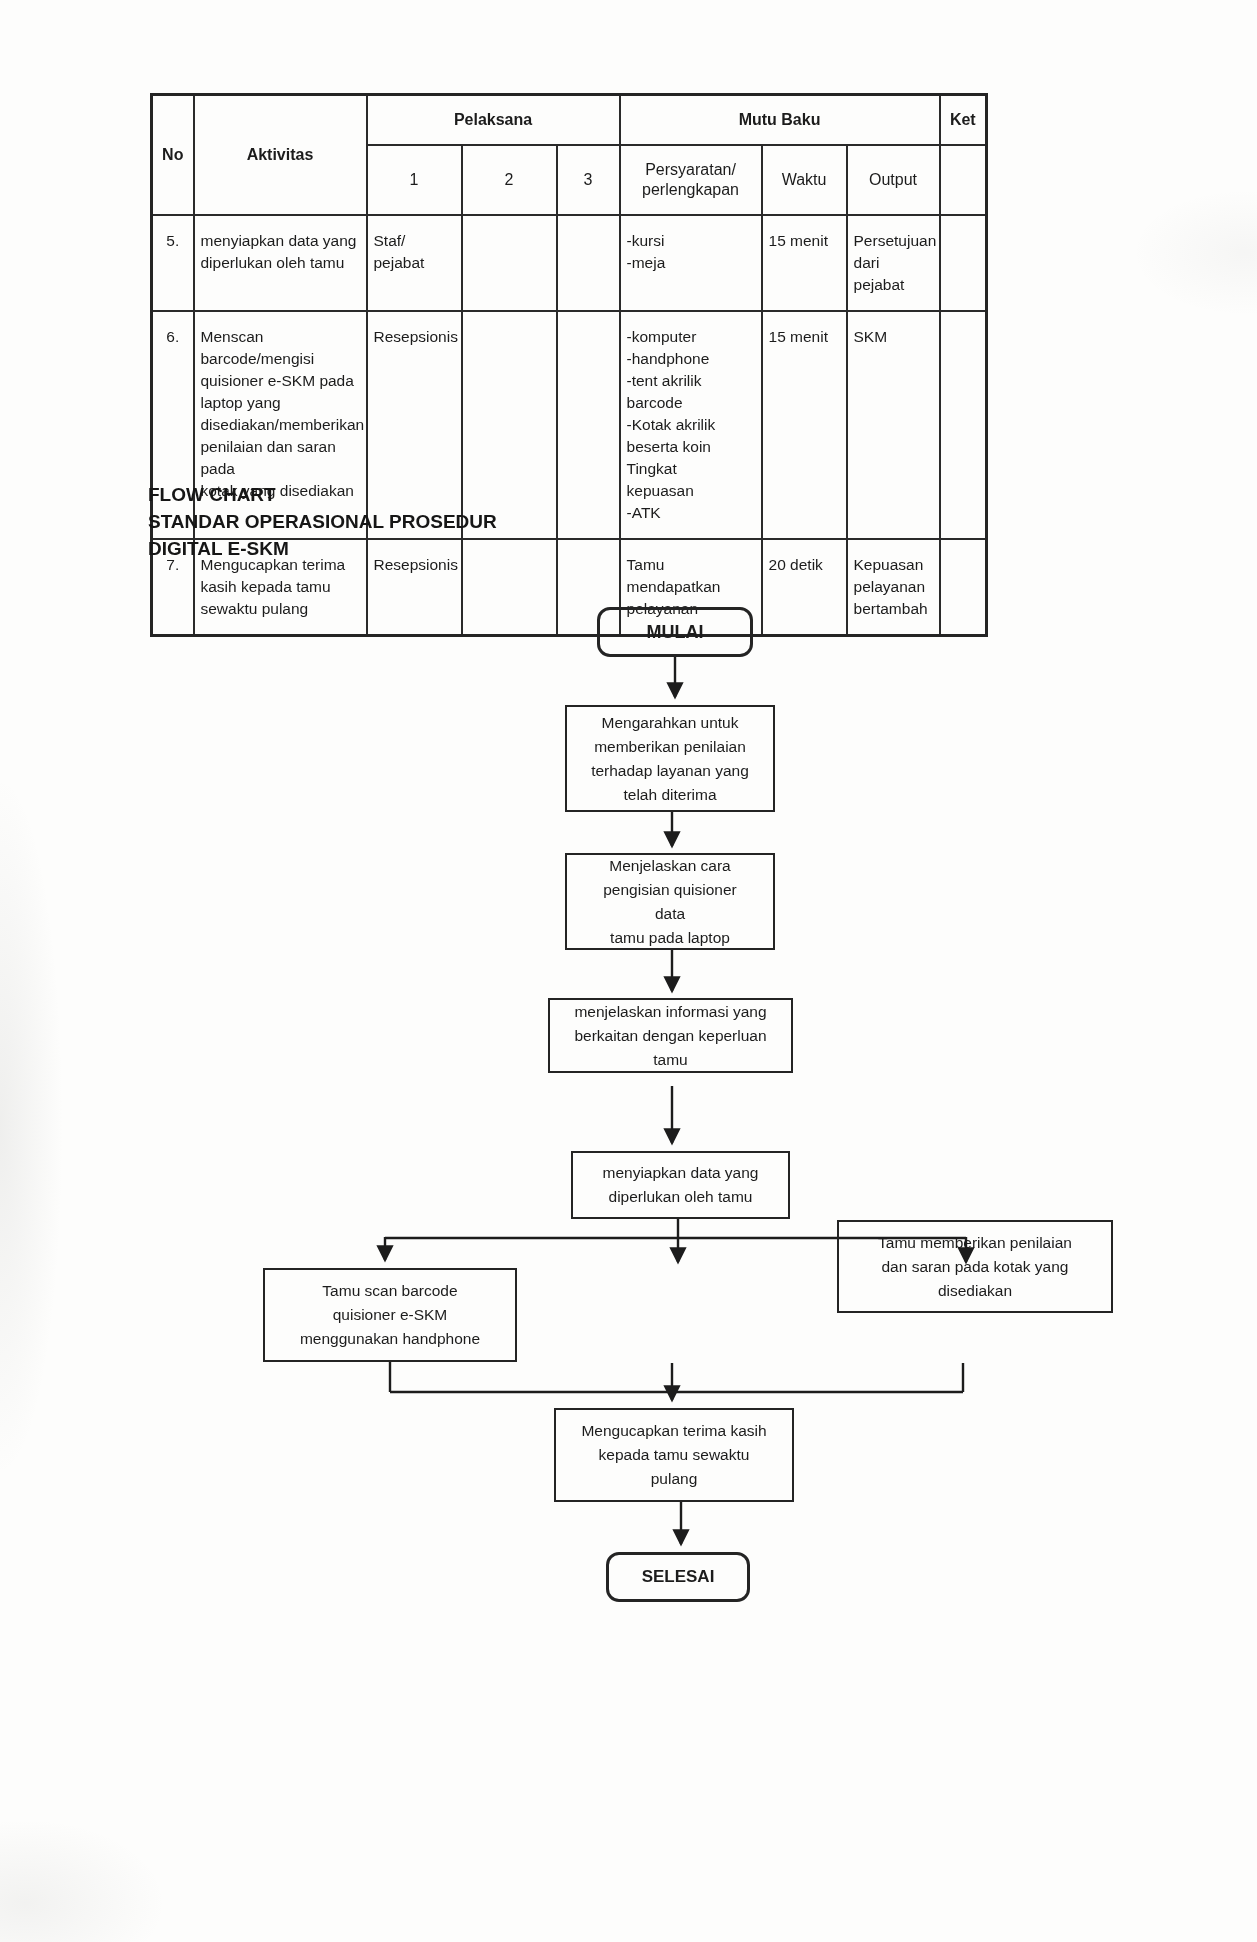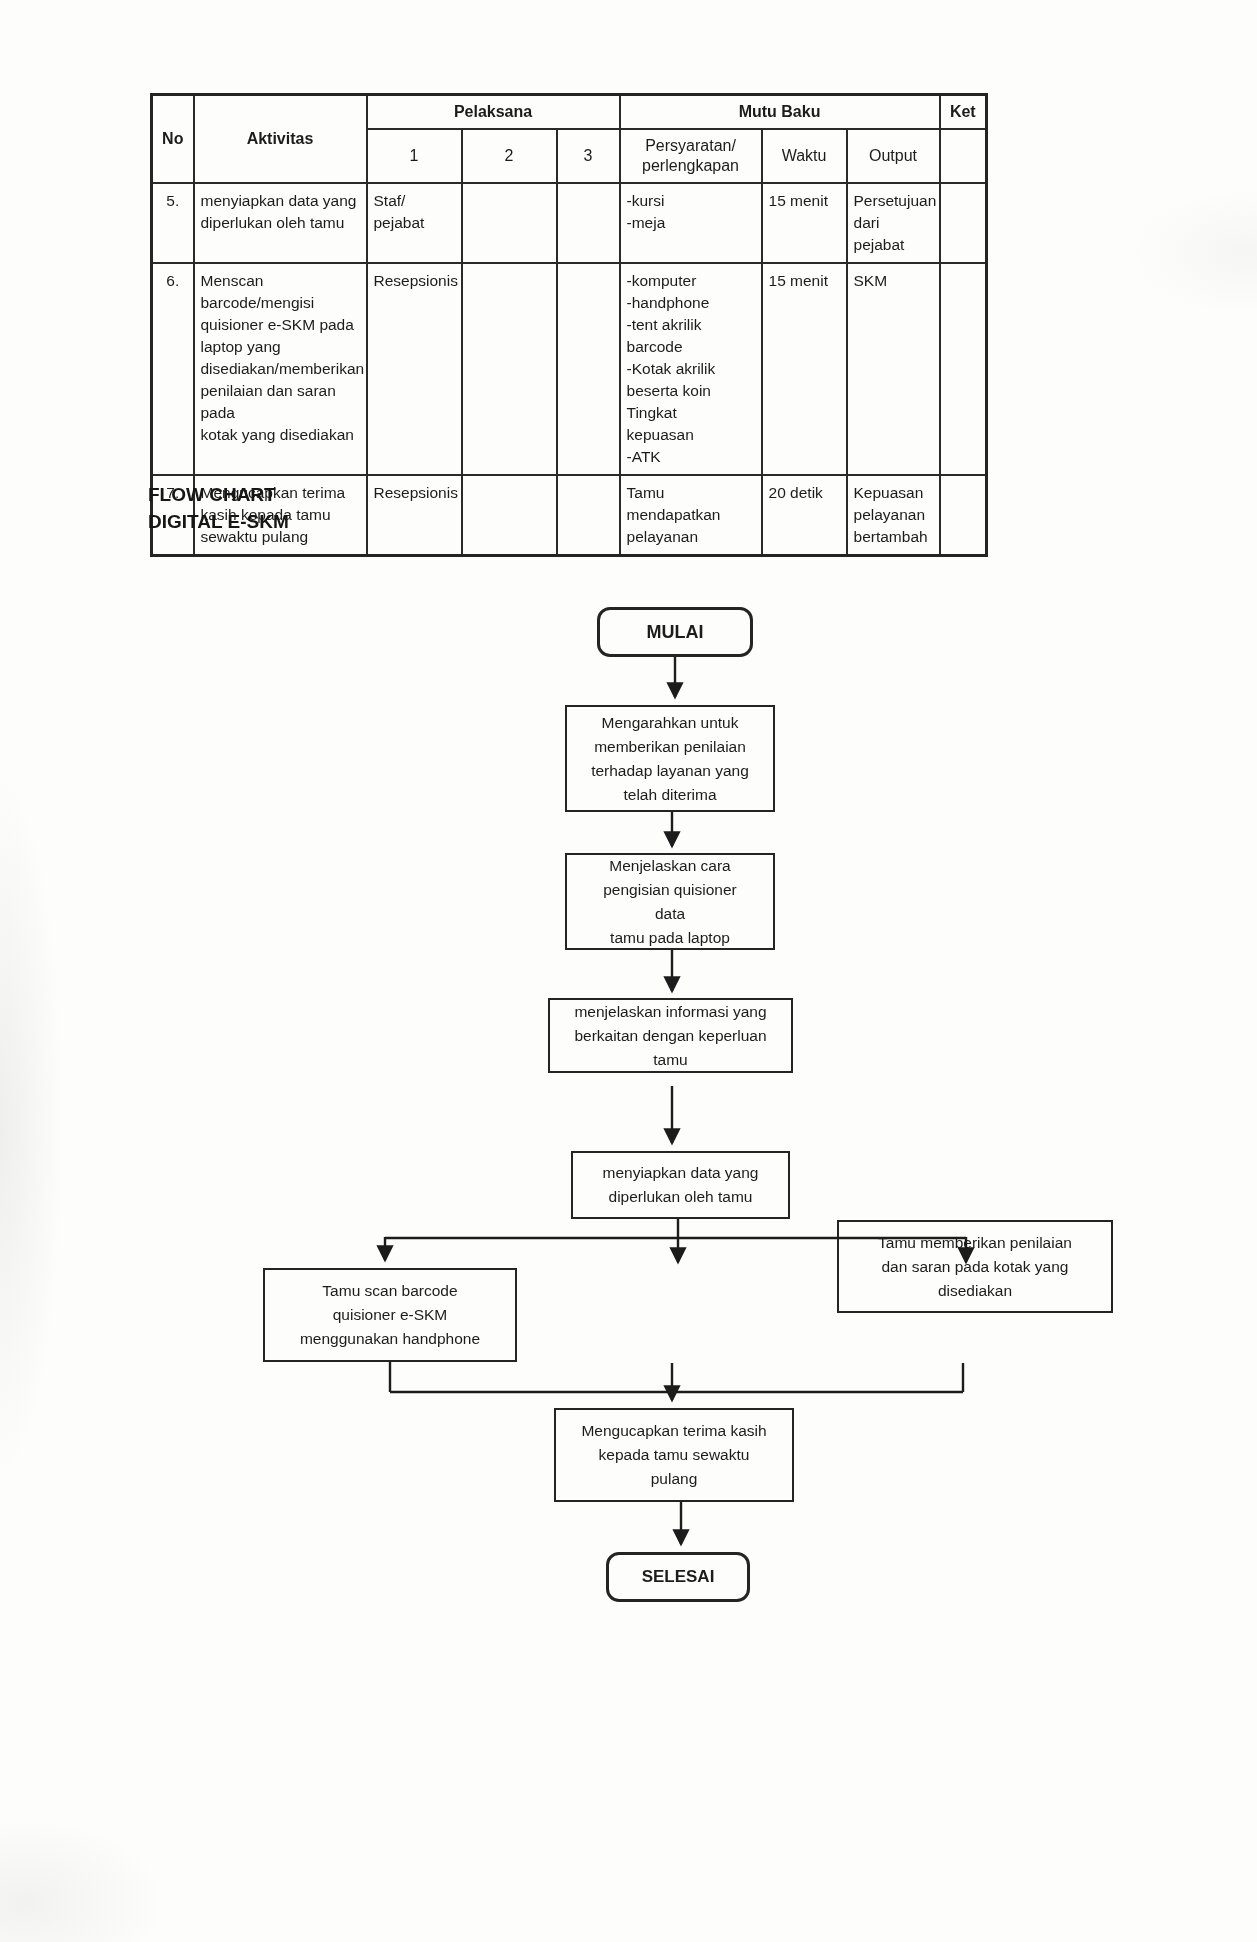--- a/index.html
+++ b/index.html
@@ -21,21 +21,21 @@
   table.sop{
     position:absolute;left:150px;top:93px;
     width:835px;
     border-collapse:collapse;
     table-layout:fixed;
     border:3px solid #242424;
     font-size:15.5px;line-height:22px;color:#1c1c1c;
   }
   table.sop th, table.sop td{
     border:2px solid #2a2a2a;
-    padding:6px 6px;
+    padding:14px 6px;
     white-space:pre-line;
     overflow:hidden;
   }
   table.sop th{font-weight:bold;text-align:center;vertical-align:middle;font-size:16px;line-height:20px;}
   table.sop td{vertical-align:top;text-align:left;}
   table.sop td.num{text-align:center;}
 
   
   .fc-title{
     position:absolute;left:148px;top:481px;width:800px;
@@ -144,20 +144,21 @@
       <td>Kepuasan
 pelayanan
 bertambah</td>
       <td></td>
     </tr>
   </tbody>
     </table>
 
   <div class="fc-title">
     <div>FLOW CHART</div>
+    <div>STANDAR OPERASIONAL PROSEDUR</div>
     <div>DIGITAL E-SKM</div>
   </div>
 
   <svg class="connectors" width="1257" height="1942" viewBox="0 0 1257 1942">
     <defs>
       <marker id="ah" viewBox="0 0 10 10" refX="8.5" refY="5" markerWidth="7.2" markerHeight="7.2" orient="auto">
         <path d="M0,0 L10,5 L0,10 Z" fill="#1c1c1c"></path>
       </marker>
     </defs>
     <g stroke="#1c1c1c" stroke-width="2.4" fill="none">

